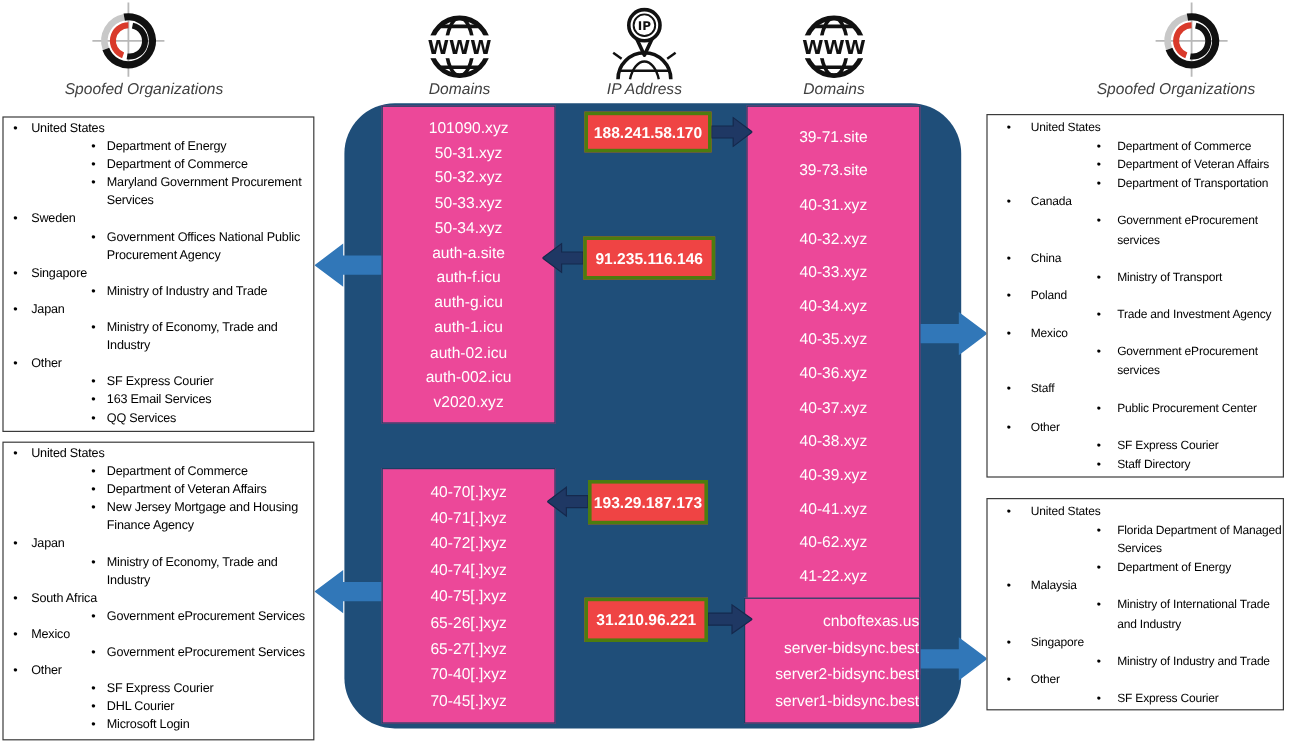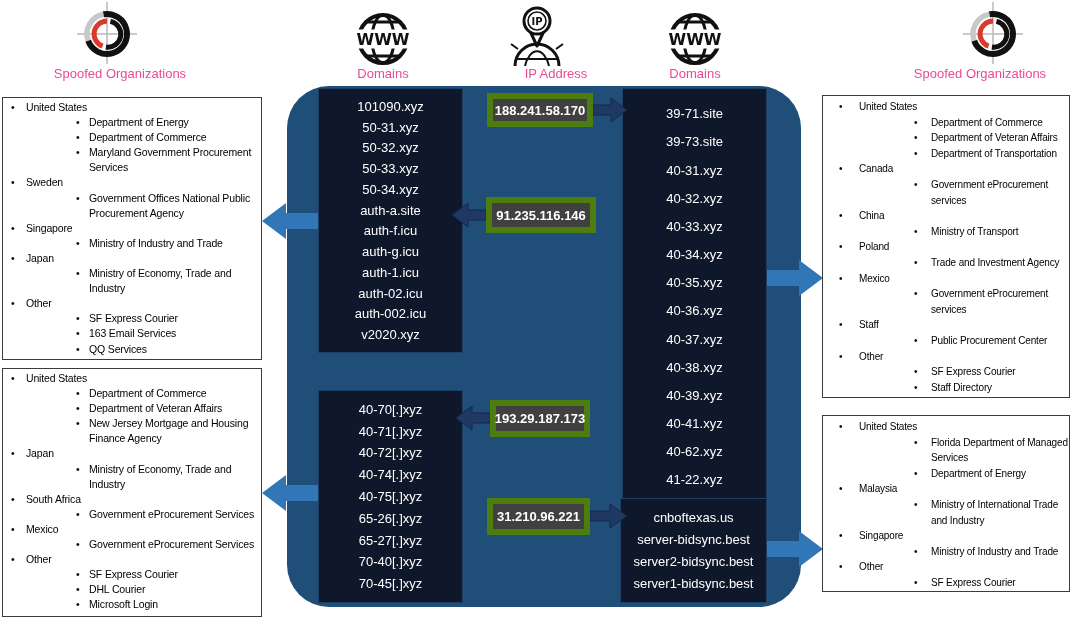--- a/index.html
+++ b/index.html
@@ -1,22 +1,22 @@
 <!DOCTYPE html>
 <html><head>
 <meta charset="utf-8">
 <style>
   html,body{margin:0;padding:0;}
   .page{position:relative;width:1080px;height:618px;background:#ffffff;font-family:"Liberation Sans",sans-serif;overflow:hidden;}
   .abs{position:absolute;}
-  .hdr-label{position:absolute;font-size:13px;color:#ec4899;text-align:center;transform:translateX(-50%);white-space:nowrap;}
+  .hdr-label{position:absolute;font-size:13px;color:#404040;text-align:center;transform:translateX(-50%);white-space:nowrap;font-style:italic;}
   .center-rect{position:absolute;left:287px;top:86px;width:514px;height:521px;background:#1F4E79;border-radius:42px;}
-  .domain-col{position:absolute;margin:0;padding:4px 0;list-style:none;background:#0f172a;border:1px solid #1c3f63;display:flex;flex-direction:column;justify-content:space-evenly;align-items:center;color:#fff;font-size:13px;box-sizing:border-box;}
+  .domain-col{position:absolute;margin:0;padding:4px 0;list-style:none;background:#ec4899;border:1px solid #1c3f63;display:flex;flex-direction:column;justify-content:space-evenly;align-items:center;color:#fff;font-size:13px;box-sizing:border-box;}
   .domain-col li{white-space:nowrap;}
-  .ip-box{position:absolute;background:#404040;border:6px solid #4d7c0f;color:#fff;font-weight:bold;font-size:13px;display:flex;align-items:center;justify-content:center;box-sizing:border-box;}
+  .ip-box{position:absolute;background:#ef4444;border:3px solid #4d7c0f;color:#fff;font-weight:bold;font-size:13px;display:flex;align-items:center;justify-content:center;box-sizing:border-box;}
   .panel{position:absolute;background:#fff;border:1.4px solid #3b3b3b;box-sizing:border-box;color:#000;font-size:10.5px;letter-spacing:-0.15px;}
   .panel ul{margin:0;padding:0;list-style:none;}
   .lvl1{padding-top:2px !important;}
   .lvl1>li{position:relative;padding-left:23px;line-height:15.1px;}
   .lvl1>li>.b{position:absolute;left:8px;top:0;}
   .lvl2>li{position:relative;padding-left:63px;line-height:15.1px;white-space:pre;}
   .lvl2>li>.b{position:absolute;left:50px;top:0;}
   .panel-right{font-size:10px;}
   .panel-right .lvl1{padding-top:3px !important;}
   .panel-right .lvl1>li{padding-left:36px;line-height:15.6px;}
@@ -54,21 +54,21 @@
     <path d="M8,60 A22 22 0 0 1 52,60" fill="none" stroke="#111" stroke-width="3"></path>
     <path d="M18,60 A13 24 0 0 1 42,60" fill="none" stroke="#111" stroke-width="2"></path>
     <line x1="9" y1="53" x2="51" y2="53" stroke="#111" stroke-width="2"></line>
     <line x1="4" y1="38" x2="11" y2="43" stroke="#111" stroke-width="2"></line>
     <line x1="56" y1="38" x2="49" y2="43" stroke="#111" stroke-width="2"></line>
     <polygon points="23,25 30,40 37,25" fill="#fff" stroke="#111" stroke-width="3" stroke-linejoin="round"></polygon>
     <circle cx="30" cy="15" r="13" fill="#fff" stroke="#111" stroke-width="3"></circle>
     <circle cx="30" cy="15" r="9" fill="none" stroke="#111" stroke-width="1.6"></circle>
     <text x="30" y="19" text-anchor="middle" font-family="DejaVu Sans, sans-serif" font-size="10" font-weight="bold" fill="#111">IP</text>
   </svg>
-  <div class="hdr-label" style="left:556px;top:66px;">IP Address</div>
+  <div class="hdr-label" style="left:537px;top:66px;">IP Address</div>
 
   <svg class="abs" style="left:663px;top:12px" width="64" height="56" viewBox="0 0 64 56">
     <circle cx="32" cy="27" r="24" fill="none" stroke="#111" stroke-width="4"></circle>
     <ellipse cx="32" cy="27" rx="11" ry="24" fill="none" stroke="#111" stroke-width="3"></ellipse>
     <line x1="16" y1="10" x2="48" y2="10" stroke="#111" stroke-width="3"></line>
     <line x1="14" y1="44" x2="50" y2="44" stroke="#111" stroke-width="3"></line>
     <rect x="0" y="17.5" width="64" height="19" fill="#ffffff"></rect>
     <text x="32" y="33" text-anchor="middle" font-family="DejaVu Sans, sans-serif" font-size="16" font-weight="bold" fill="#111">WWW</text>
   </svg>
   <div class="hdr-label" style="left:695px;top:66px;">Domains</div>
@@ -121,21 +121,21 @@
       <li>40-36.xyz</li>
       <li>40-37.xyz</li>
       <li>40-38.xyz</li>
       <li>40-39.xyz</li>
       <li>40-41.xyz</li>
       <li>40-62.xyz</li>
       <li>41-22.xyz</li>
       <li>41-23.xyz</li>
       <li>57-85.online</li>
     </ul>
-  <ul class="domain-col" style="left:620px;top:498px;width:147px;height:105px;">
+  <ul class="domain-col" style="left:620px;top:498px;width:147px;height:105px;align-items:flex-end;">
       <li>cnboftexas.us</li>
       <li>server-bidsync.best</li>
       <li>server2-bidsync.best</li>
       <li>server1-bidsync.best</li>
     </ul>
 
   <svg class="abs" style="left:262px;top:202px" width="56" height="38" viewBox="0 0 56 38">
     <polygon points="0,19 24,1 24,11 56,11 56,27 24,27 24,37" fill="#3177B8"></polygon>
   </svg>
   <svg class="abs" style="left:262px;top:474px" width="56" height="38" viewBox="0 0 56 38">

